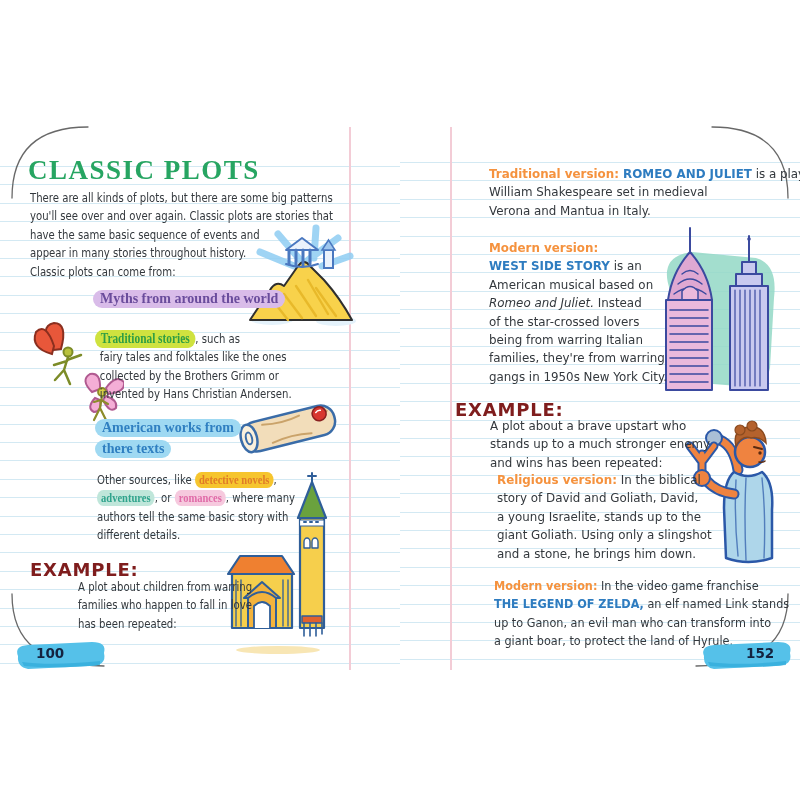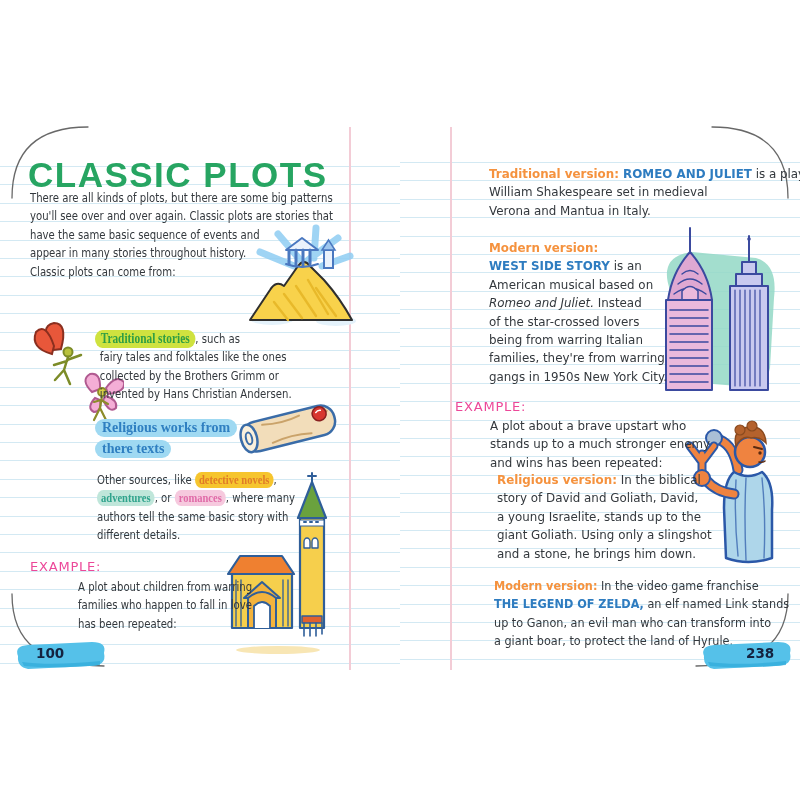--- a/index.html
+++ b/index.html
@@ -12,33 +12,33 @@
     background:repeating-linear-gradient(to bottom,#d3e9f3 0 1px,transparent 1px 18.4px);}
   .lines-r{left:400px;top:162px;width:400px;height:506px;
     background:repeating-linear-gradient(to bottom,#d3e9f3 0 1px,transparent 1px 18.4px);}
   .mline{position:absolute;width:2px;background:#f3ccd6;}
   
   .hw{position:absolute;font-size:12.5px;line-height:18.4px;color:#33383d;
       white-space:nowrap;transform-origin:0 0;}
   .sx80{transform:scaleX(.81);}
   .sx90{transform:scaleX(.90);}
   .sx95{transform:scaleX(.95);}
-  .title{position:absolute;font-family:Liberation Sans, sans-serif;font-weight:700;
-         font-size:35px;letter-spacing:1.5px;color:#27a562;}
+  .title{position:absolute;font-family:Liberation Serif, serif;font-weight:700;
+         font-size:27px;letter-spacing:1.5px;color:#27a562;}
   .pill{font-family:"Liberation Serif",serif;font-weight:700;font-size:14px;
         line-height:18px;padding:0 7px;border-radius:9px;display:inline-block;}
   .pill-in{font-family:"Liberation Serif",serif;font-weight:700;font-size:13px;
         line-height:16px;padding:0 5px;border-radius:8px;display:inline-block;}
   .myths{background:#d9bce9;color:#6a4c9c;}
   .trad{background:#cfe23f;color:#2f9e44;}
   .reli{background:#9fd9f2;color:#2f7fc1;}
   .det{background:#f6c52e;color:#e07b28;}
   .adv{background:#bfe6da;color:#2fa38c;}
   .rom{background:#f6c9de;color:#e06ba8;}
-  .exlabel{position:absolute;font-weight:400;font-size:13px;letter-spacing:.8px;color:#ec4899;}
+  .exlabel{position:absolute;font-weight:700;font-size:18px;letter-spacing:.8px;color:#7f1d1d;}
   .vlabel{font-weight:700;color:#f5923e;}
   .btitle{font-weight:700;color:#2e7cc0;}
   .it{font-style:italic;}
   .badge{position:absolute;width:96px;height:30px;}
   .badge svg{position:absolute;left:0;top:0;}
   .badge-num{position:absolute;top:5px;font-weight:700;font-size:13.5px;color:#14233f;
              font-family:"DejaVu Sans",sans-serif;}
   svg{display:block;}
 </style>
 </head>
@@ -165,32 +165,35 @@
   <h1 class="title" style="left:28px;top:155px;margin:0;">CLASSIC PLOTS</h1>
 
   <div class="hw sx80" style="left:30px;top:189px;">
     <div>There are all kinds of plots, but there are some big patterns</div>
     <div>you'll see over and over again. Classic plots are stories that</div>
     <div>have the same basic sequence of events and</div>
     <div>appear in many stories throughout history.</div>
     <div>Classic plots can come from:</div>
   </div>
 
+  <div class="abs" style="left:93px;top:288px;">
+    <span class="pill myths">Myths from around the world</span>
+  </div>
 
   <div class="hw sx80" style="left:95px;top:330px;">
     <div>
       <span class="pill trad">Traditional stories</span><span>, such as</span>
     </div>
     <div style="margin-left:6px;">fairy tales and folktales like the ones</div>
     <div style="margin-left:6px;">collected by the Brothers Grimm or</div>
     <div style="margin-left:6px;">invented by Hans Christian Andersen.</div>
   </div>
 
   <div class="abs" style="left:95px;top:417px;">
-    <span class="pill reli">Religious works from</span>
+    <span class="pill reli">American works from</span>
   </div>
   <div class="abs" style="left:95px;top:438px;">
     <span class="pill reli">there texts</span>
   </div>
 
   <div class="hw sx80" style="left:97px;top:471px;">
     <div>
       <span>Other sources, like </span><span class="pill-in det">detective novels</span><span>,</span>
     </div>
     <div>
@@ -268,16 +271,16 @@
     </div>
     <div>up to Ganon, an evil man who can transform into</div>
     <div>a giant boar, to protect the land of Hyrule.</div>
   </div>
 
   <div class="badge" style="left:698px;top:640px;">
     <svg width="96" height="30" viewBox="0 0 96 30">
       <path d="M6 16 Q2 6 16 5 L80 2 Q95 2 92 13 Q95 26 78 26 L16 29 Q5 27 6 16 Z" fill="#55c1e9"></path>
       <path d="M10 22 Q40 26 88 21 L88 25 Q45 29 12 26 Z" fill="#2fa9d8" opacity="0.7"></path>
     </svg>
-    <span class="badge-num" style="left:48px;">238</span>
+    <span class="badge-num" style="left:48px;">152</span>
   </div>
 
 </div>
 
 </body></html>

